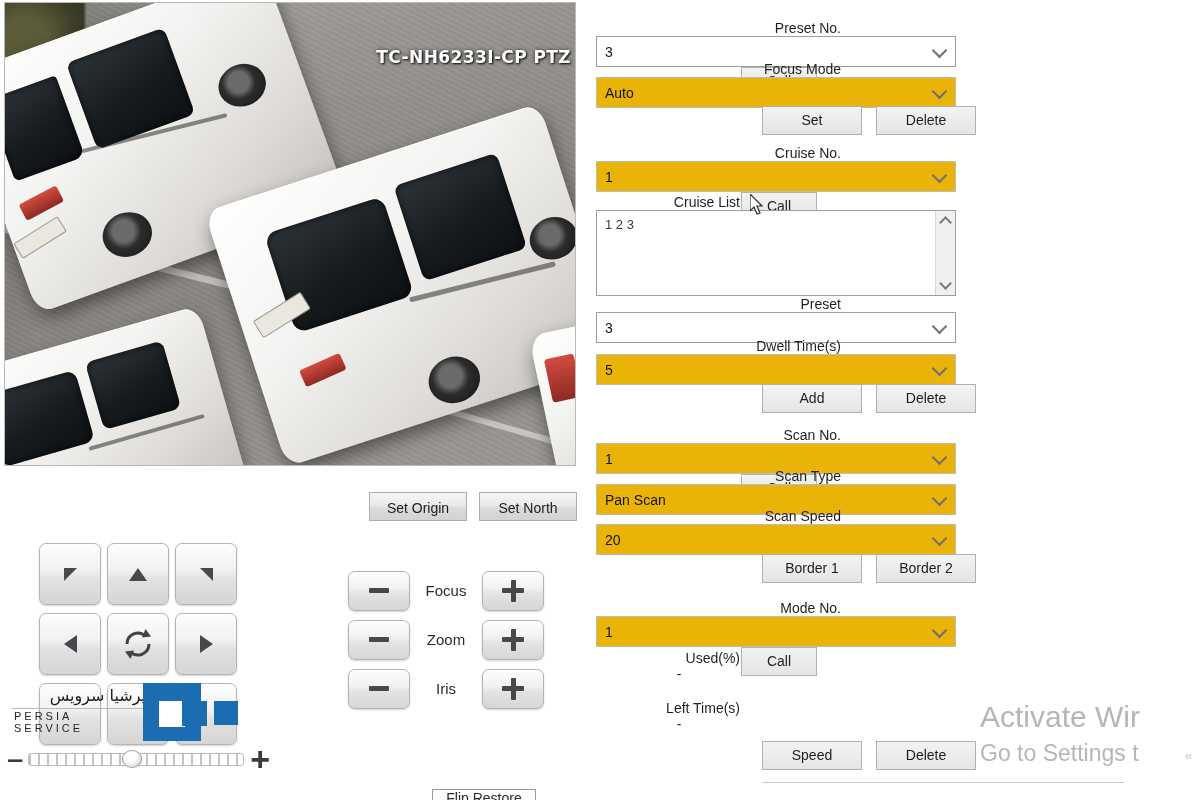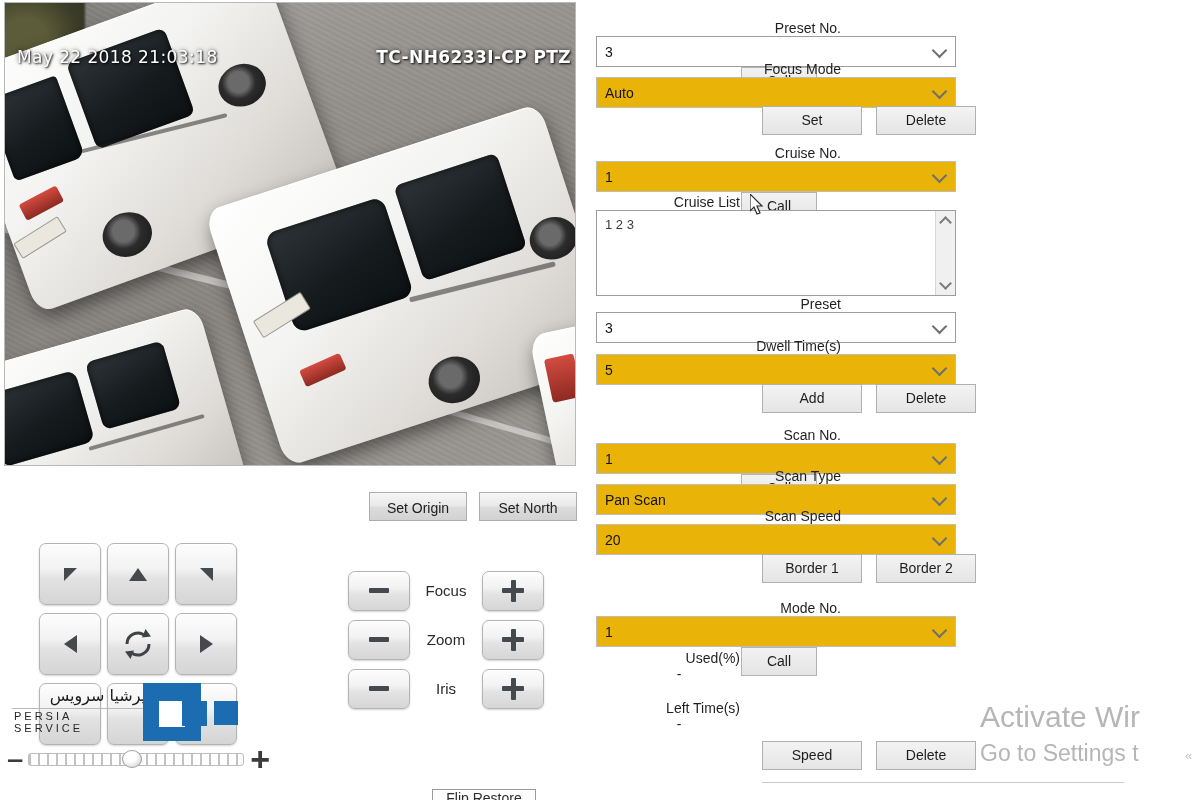--- a/index.html
+++ b/index.html
@@ -277,21 +277,20 @@
       <div class="glass" style="left:38px; top:28px; width:96px; height:74px; border-radius:10px;"></div>
       <div class="glass" style="left:146px; top:24px; width:80px; height:70px;"></div>
       <div class="strip" style="left:126px; top:106px; width:120px; height:4px;"></div>
     </div>
 
     <div class="car" style="left:540px; top:318px; width:130px; height:170px; transform:rotate(-12deg);">
       <div class="body"></div>
       <div class="tail" style="left:10px; top:26px; width:30px; height:44px;"></div>
     </div>
 
-    <div class="osd osd-time">May 22 2018 21:03:18</div>
     <div class="osd osd-name">TC-NH6233I-CP PTZ</div>
   </div>
 
   <div class="origin-row">
     <div class="btn btn-origin">Set Origin</div>
     <div class="btn btn-origin">Set North</div>
   </div>
 
   <div class="dpad">
     <div class="pad">

